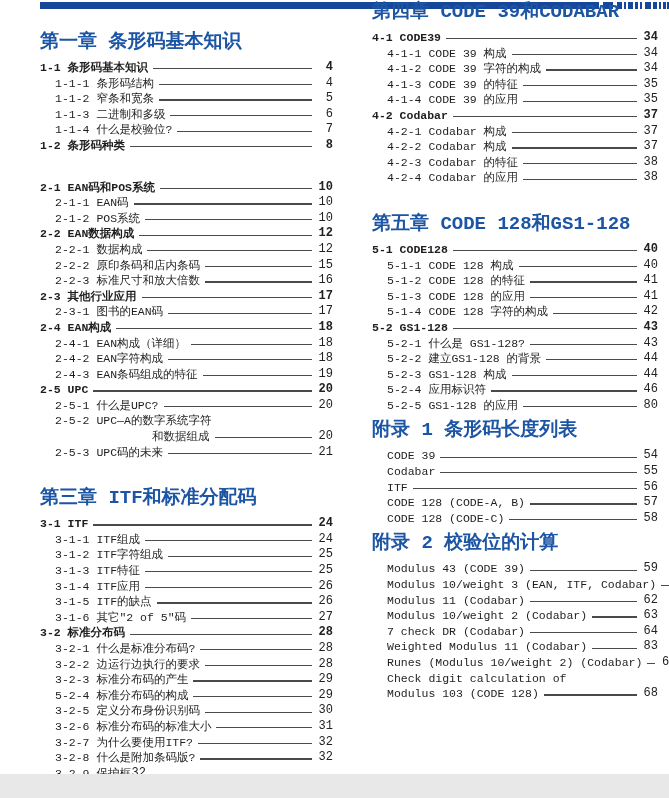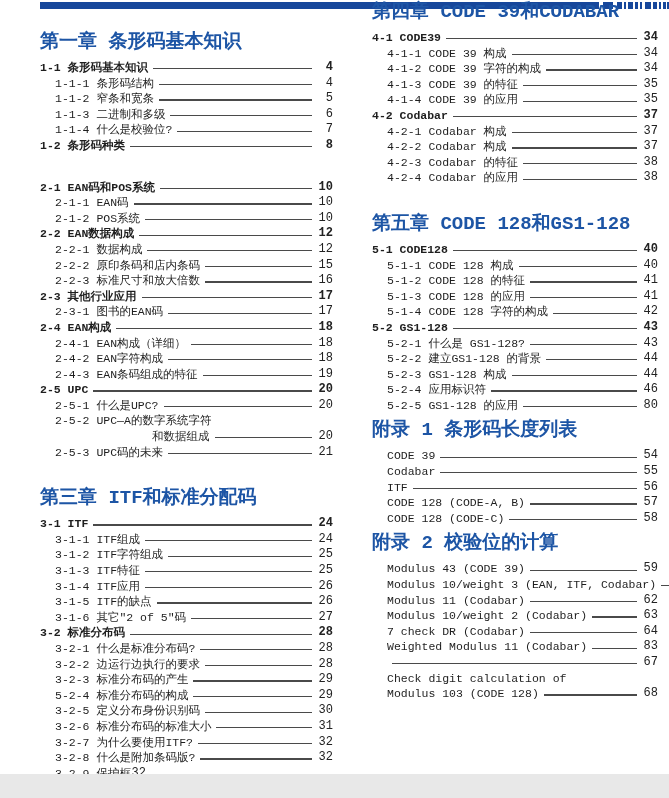--- a/index.html
+++ b/index.html
@@ -476,20 +476,21 @@
           <span class="label">7 check DR (Codabar)</span>
           <span class="leader" style="background: rgb(74, 74, 74);"></span>
           <span class="pagenum">64</span>
         </div>
         <div class="entry indent1">
           <span class="label">Weighted Modulus 11 (Codabar)</span>
           <span class="leader" style="background: rgb(74, 74, 74);"></span>
           <span class="pagenum">83</span>
         </div>
         <div class="entry indent1">
+          <span class="label">Runes (Modulus 10/weight 2) (Codabar)</span>
           <span class="leader" style="background: rgb(74, 74, 74);"></span>
           <span class="pagenum">67</span>
         </div>
         <div class="entry indent1">
           <span class="label">Check digit calculation of</span>
         </div>
         <div class="entry indent1">
           <span class="label">Modulus 103 (CODE 128)</span>
           <span class="leader" style="background: rgb(74, 74, 74);"></span>
           <span class="pagenum">68</span>

